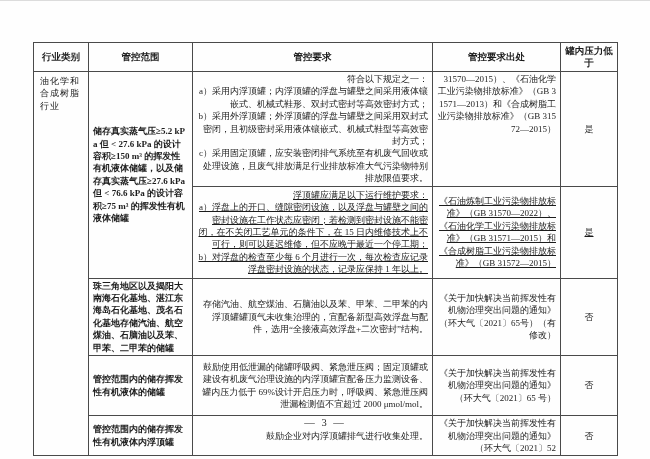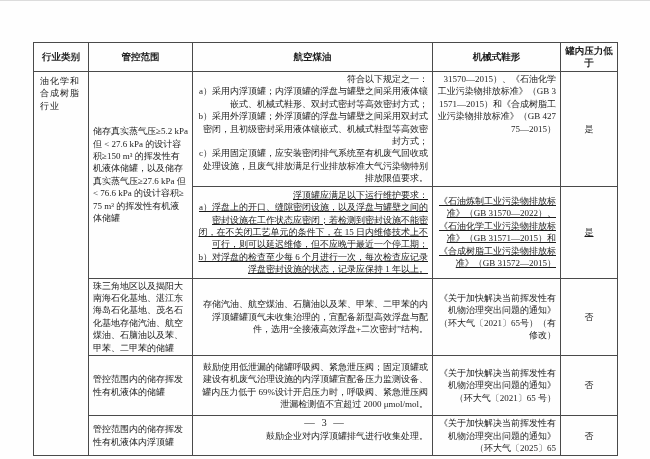--- a/index.html
+++ b/index.html
@@ -55,21 +55,21 @@
   td.industry {
     vertical-align: top;
     padding-top: 3px;
     padding-left: 6px;
     padding-right: 6px;
     letter-spacing: 1px;
   }
   td.req, td.src { white-space: pre-line; text-align: right; }
   td.top { vertical-align: top; }
   td.mand { text-align: center; vertical-align: middle; }
-  td.scope { vertical-align: middle; }
+  td.scope { vertical-align: middle; font-weight: bold; }
   .page-number {
     position: absolute;
     left: 0; top: 417px;
     width: 650px;
     text-align: center;
     font-size: 10.5px;
     letter-spacing: 2px;
     color: #2a2a2a;
   }
 </style>
@@ -84,34 +84,34 @@
       <col style="width:55px">
       <col style="width:104px">
       <col style="width:240px">
       <col style="width:128px">
       <col style="width:57px">
     </colgroup>
     <thead>
       <tr class="h-head">
         <th>行业类别</th>
         <th>管控范围</th>
-        <th>航空煤油</th>
-        <th>机械式鞋形</th>
+        <th>管控要求</th>
+        <th>管控要求出处</th>
         <th>罐内压力低于</th>
       </tr>
     </thead>
     <tbody>
       <tr class="r1">
         <td class="industry" rowspan="5">油化学和合成树脂行业</td>
         <td class="scope" rowspan="2">储存真实蒸气压≥5.2 kPa 但 &lt; 27.6 kPa 的设计容积≥150 m³ 的挥发性有机液体储罐，以及储存真实蒸气压≥27.6 kPa 但 &lt; 76.6 kPa 的设计容积≥75 m³ 的挥发性有机液体储罐</td>
         <td class="req top">符合以下规定之一：
 a）采用内浮顶罐；内浮顶罐的浮盘与罐壁之间采用液体镶嵌式、机械式鞋形、双封式密封等高效密封方式；
 b）采用外浮顶罐；外浮顶罐的浮盘与罐壁之间采用双封式密闭，且初级密封采用液体镶嵌式、机械式鞋型等高效密封方式；
 c）采用固定顶罐，应安装密闭排气系统至有机废气回收或处理设施，且废气排放满足行业排放标准大气污染物特别排放限值要求。</td>
-        <td class="src top">31570—2015）、《石油化学工业污染物排放标准》（GB 31571—2015）和《合成树脂工业污染物排放标准》（GB 42775—2015）</td>
+        <td class="src top">31570—2015）、《石油化学工业污染物排放标准》（GB 31571—2013）和《合成树脂工业污染物排放标准》（GB 31572—2015）</td>
         <td class="mand">是</td>
       </tr>
       <tr class="r2">
         <td class="req">浮顶罐应满足以下运行维护要求：
 a）浮盘上的开口、缝隙密闭设施，以及浮盘与罐壁之间的密封设施在工作状态应密闭；若检测到密封设施不能密闭，在不关闭工艺单元的条件下，在 15 日内维修技术上不可行，则可以延迟维修，但不应晚于最近一个停工期；
 b）对浮盘的检查至少每 6 个月进行一次，每次检查应记录浮盘密封设施的状态，记录应保持 1 年以上。</td>
         <td class="src">《石油炼制工业污染物排放标准》（GB 31570—2022）、《石油化学工业污染物排放标准》（GB 31571—2015）和《合成树脂工业污染物排放标准》（GB 31572—2015）</td>
         <td class="mand">是</td>
       </tr>
       <tr class="r3">
@@ -122,20 +122,20 @@
       </tr>
       <tr class="r4">
         <td class="scope">管控范围内的储存挥发性有机液体的储罐</td>
         <td class="req">鼓励使用低泄漏的储罐呼吸阀、紧急泄压阀；固定顶罐或建设有机废气治理设施的内浮顶罐宜配备压力监测设备、罐内压力低于 69%设计开启压力时，呼吸阀、紧急泄压阀泄漏检测值不宜超过 2000 μmol/mol。</td>
         <td class="src">《关于加快解决当前挥发性有机物治理突出问题的通知》（环大气〔2021〕65 号）</td>
         <td class="mand">否</td>
       </tr>
       <tr class="r5">
         <td class="scope">管控范围内的储存挥发性有机液体内浮顶罐</td>
         <td class="req">鼓励企业对内浮顶罐排气进行收集处理。</td>
-        <td class="src">《关于加快解决当前挥发性有机物治理突出问题的通知》（环大气〔2025〕65</td>
+        <td class="src">《关于加快解决当前挥发性有机物治理突出问题的通知》（环大气〔2021〕52</td>
         <td class="mand">否</td>
       </tr>
     </tbody>
   </table>
 
   <div class="page-number">— 3 —</div>
 </div>
 
 </body></html>

